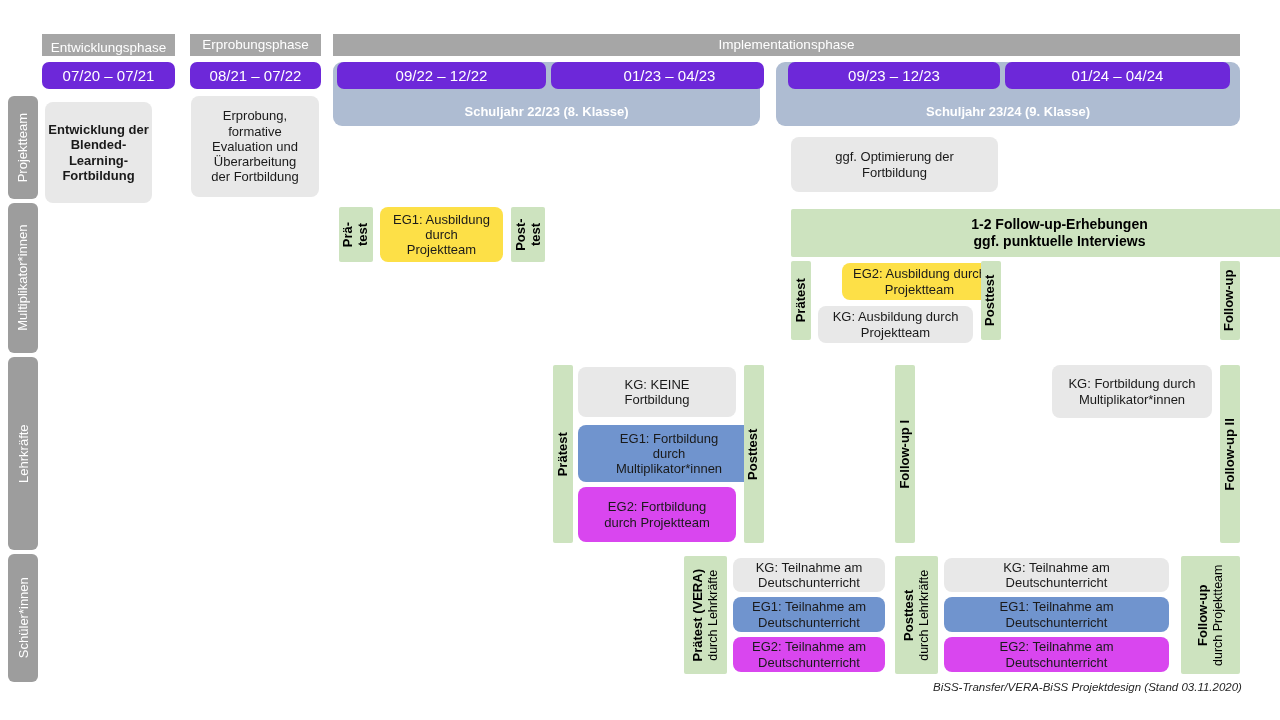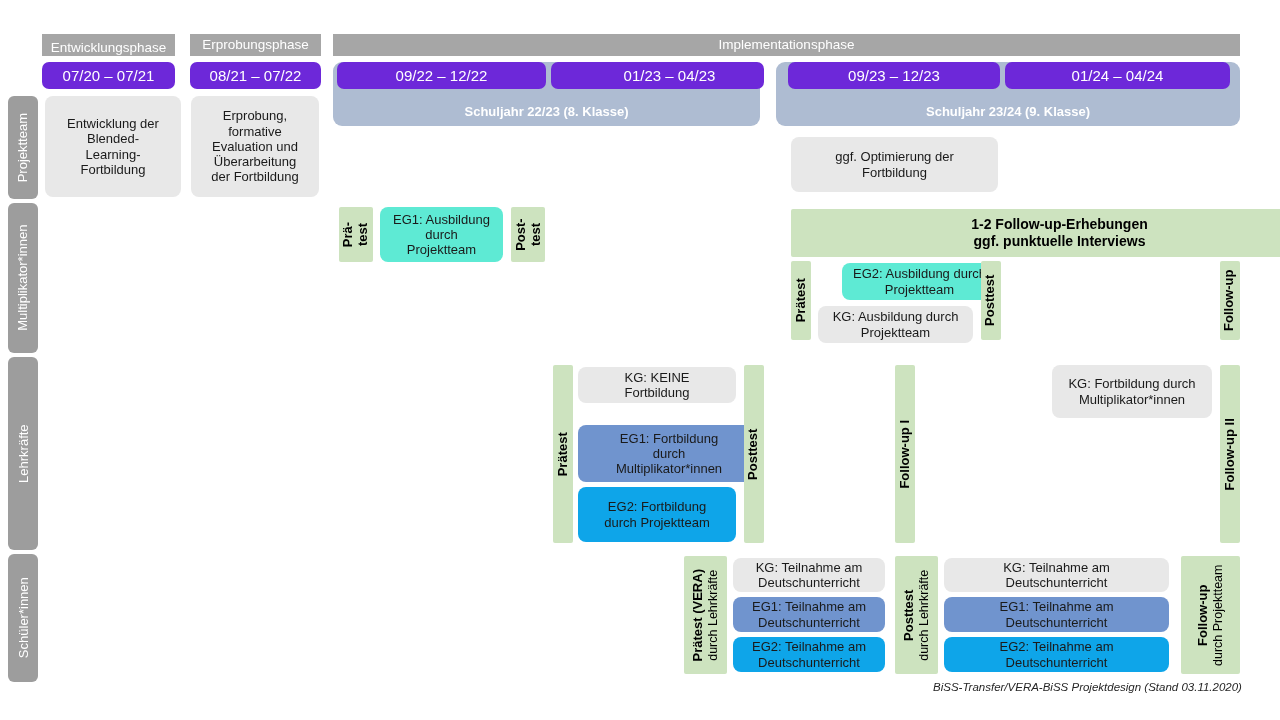--- a/index.html
+++ b/index.html
@@ -34,22 +34,22 @@
 
   
   .actor{
     background:#9d9d9d;color:#ffffff;border-radius:6px;font-size:13px;
   }
   .actor .rot{transform:rotate(-90deg);white-space:nowrap;}
 
   
   .grey-box{background:#e8e8e8;color:#1a1a1a;border-radius:8px;font-size:13px;}
   .blue-dark{background:#7094ce;color:#1a1a1a;border-radius:8px;font-size:13px;}
-  .blue-mid{background:#5eead4;color:#1a1a1a;border-radius:8px;font-size:13px;}
-  .blue-light{background:#0ea5e9;color:#1a1a1a;border-radius:8px;font-size:13px;}
+  .blue-mid{background:#fde047;color:#1a1a1a;border-radius:8px;font-size:13px;}
+  .blue-light{background:#d946ef;color:#1a1a1a;border-radius:8px;font-size:13px;}
 
   
   .green{background:#cde3bf;color:#000000;font-size:13px;font-weight:bold;border-radius:2px;}
   .green .rot{transform:rotate(-90deg);white-space:nowrap;display:flex;
               flex-direction:column;align-items:center;line-height:1.12;}
   .green .sub{font-weight:normal;font-size:12.5px;}
   .green.horiz{font-weight:bold;font-size:14px;flex-direction:column;}
 
   .rotwrap{display:flex;align-items:center;justify-content:center;
            width:100%;height:100%;}
@@ -114,21 +114,21 @@
     <div class="rotwrap">
         <span class="rot">Lehrkräfte</span>
       </div>
   </div>
   <div class="box actor" style="left:8px;top:554px;width:30px;height:128px;">
     <div class="rotwrap">
         <span class="rot">Schüler*innen</span>
       </div>
   </div>
 
-  <div class="box grey-box" style="left:45px;top:96px;width:136px;height:101px;">
+  <div class="box grey-box" style="left:45px;top:102px;width:107px;height:101px;font-weight:bold;">
     <span class="l2">
       <span>Entwicklung der</span>
       <span>Blended-</span>
       <span>Learning-</span>
       <span>Fortbildung</span>
     </span>
   </div>
 
   <div class="box grey-box" style="left:191px;top:96px;width:128px;height:101px;">
     <span class="l2">
@@ -217,21 +217,21 @@
   </div>
 
   <div class="box green" style="left:553px;top:365px;width:20px;height:178px;">
     <div class="rotwrap">
         <span class="rot">
       <span>Prätest</span>
     </span>
       </div>
   </div>
 
-  <div class="box grey-box" style="left:578px;top:367px;width:158px;height:36px;">
+  <div class="box grey-box" style="left:578px;top:367px;width:158px;height:50px;">
     <span class="l2">
       <span>KG:  KEINE</span>
       <span>Fortbildung</span>
     </span>
   </div>
 
   <div class="box blue-dark" style="left:578px;top:425px;width:182px;height:57px;">
     <span class="l2">
       <span>EG1: Fortbildung</span>
       <span>durch</span>

